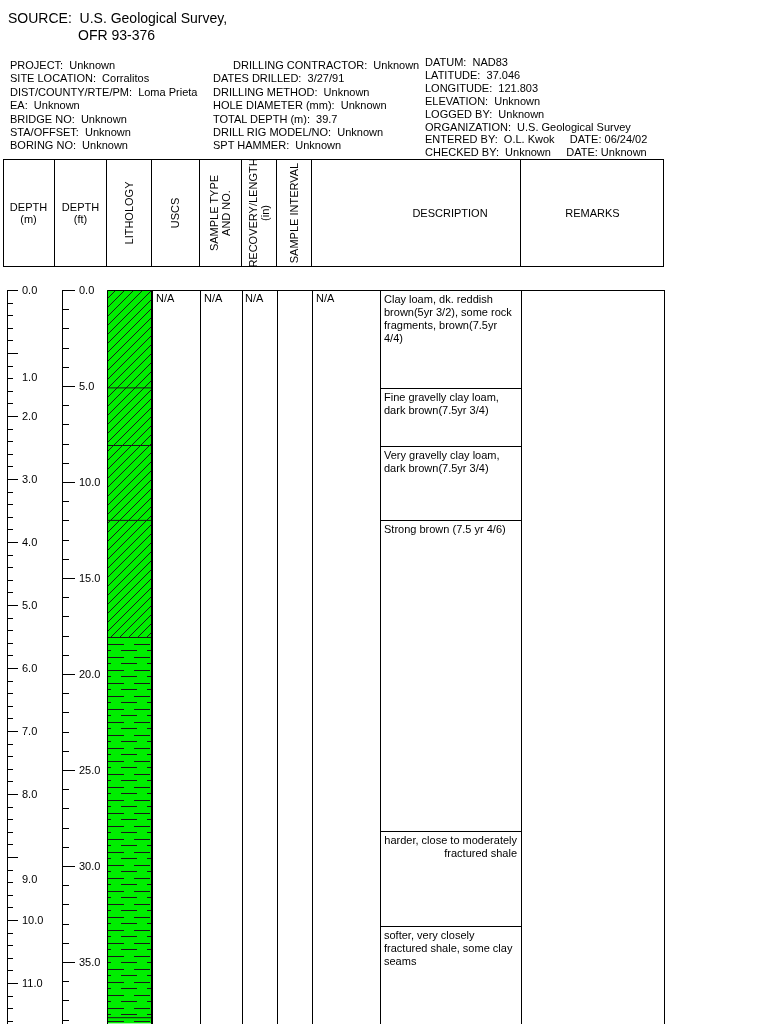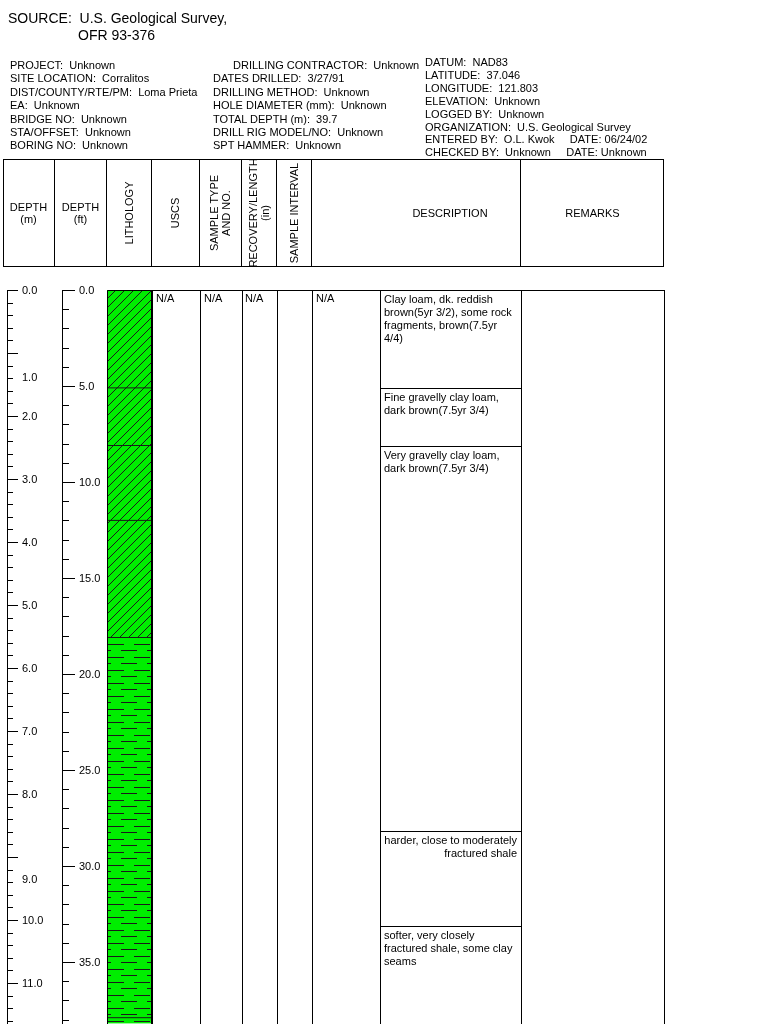--- a/index.html
+++ b/index.html
@@ -211,20 +211,21 @@
     <div class="vline" style="left: 521px; top: 290px; height: 734px;"></div>
     <div class="vline" style="left: 664px; top: 290px; height: 734px;"></div>
     <div class="hline" style="left: 152px; top: 290px; width: 512px;"></div>
     <div class="na-label" style="left: 156px; top: 292px;">N/A</div>
     <div class="na-label" style="left: 204px; top: 292px;">N/A</div>
     <div class="na-label" style="left: 245px; top: 292px;">N/A</div>
     <div class="na-label" style="left: 316px; top: 292px;">N/A</div>
     <div class="desc-cell" style="left: 380px; top: 290px; width: 141px; height: 98px;">Clay loam, dk. reddish brown(5yr 3/2), some rock fragments, brown(7.5yr 4/4)</div>
     <div class="desc-cell" style="left: 380px; top: 388px; width: 141px; height: 58px;">Fine gravelly clay loam, dark brown(7.5yr 3/4)</div>
     <div class="desc-cell" style="left: 380px; top: 446px; width: 141px; height: 74px;">Very gravelly clay loam, dark brown(7.5yr 3/4)</div>
+    <div class="desc-cell" style="left: 380px; top: 520px; width: 141px; height: 118px;">Strong brown (7.5 yr 4/6)</div>
     <div class="desc-cell" style="left: 380px; top: 831px; width: 141px; height: 95px; text-align: right;">harder, close to moderately fractured shale</div>
     <div class="desc-cell" style="left: 380px; top: 926px; width: 141px; height: 97px;">softer, very closely fractured shale, some clay seams</div>
     <div class="litho" style="left: 107px; top: 290px; width: 45px; height: 734px;"><svg width="45" height="734" viewBox="0 0 45 734">
     <defs>
       <pattern id="clay-hatch" width="9" height="9" patternUnits="userSpaceOnUse">
         <rect width="9" height="9" fill="#00ee00"></rect>
         <path d="M-1,1 l2,-2 M0,9 L9,0 M8,10 l2,-2" stroke="#1a1a1a" stroke-width="1"></path>
       </pattern>
       <pattern id="shale-dash" width="26" height="13" patternUnits="userSpaceOnUse">
         <rect width="26" height="13" fill="#00ee00"></rect>

